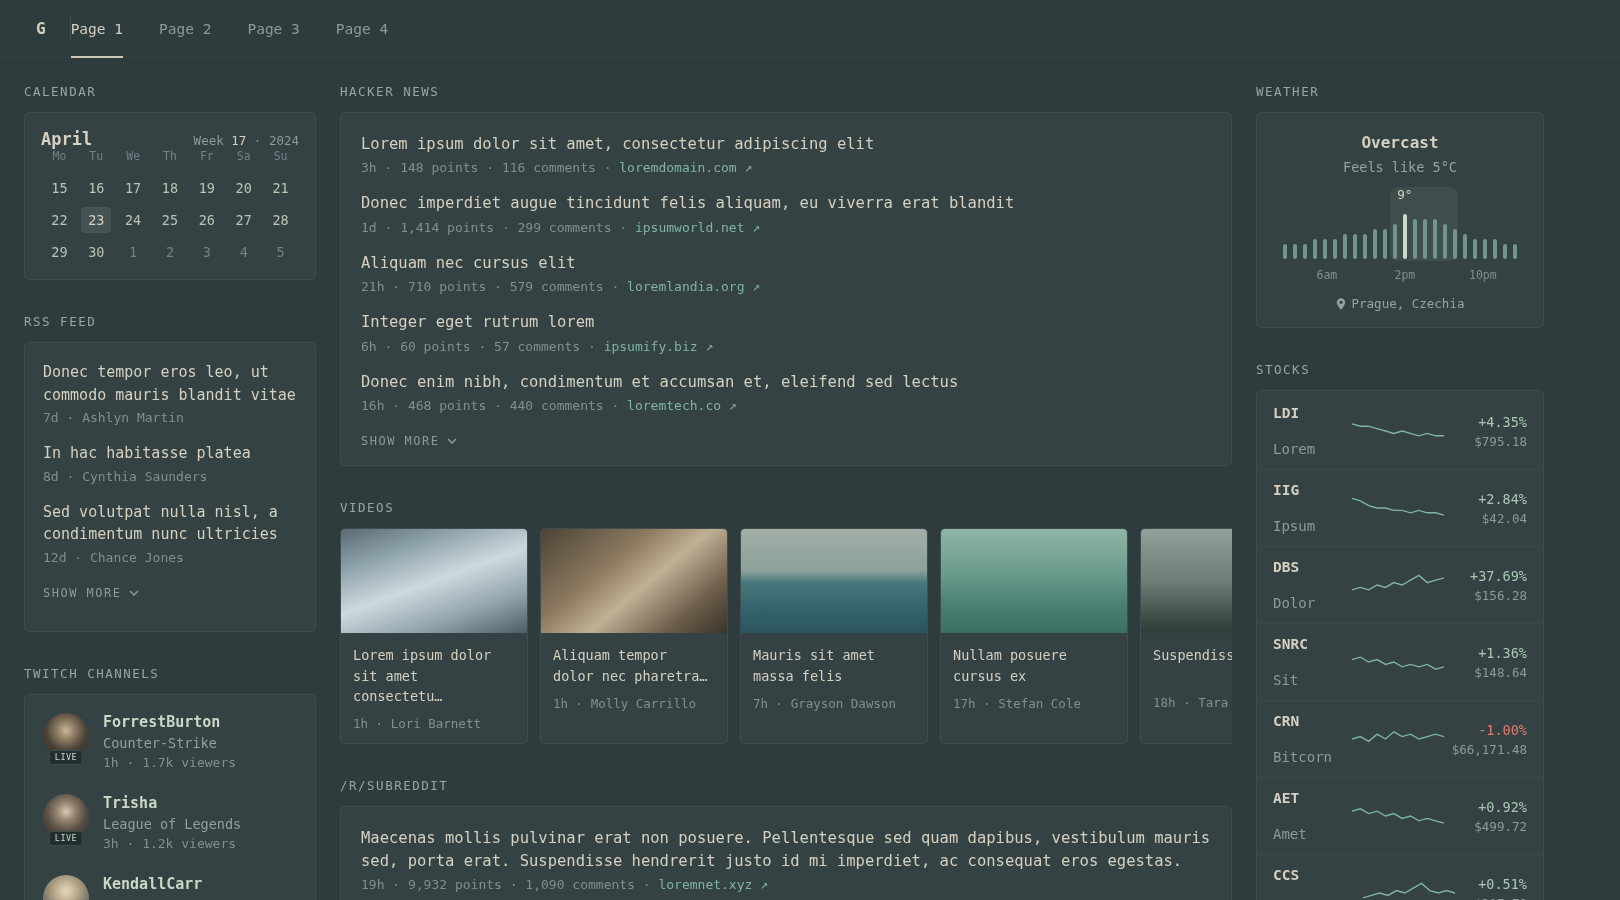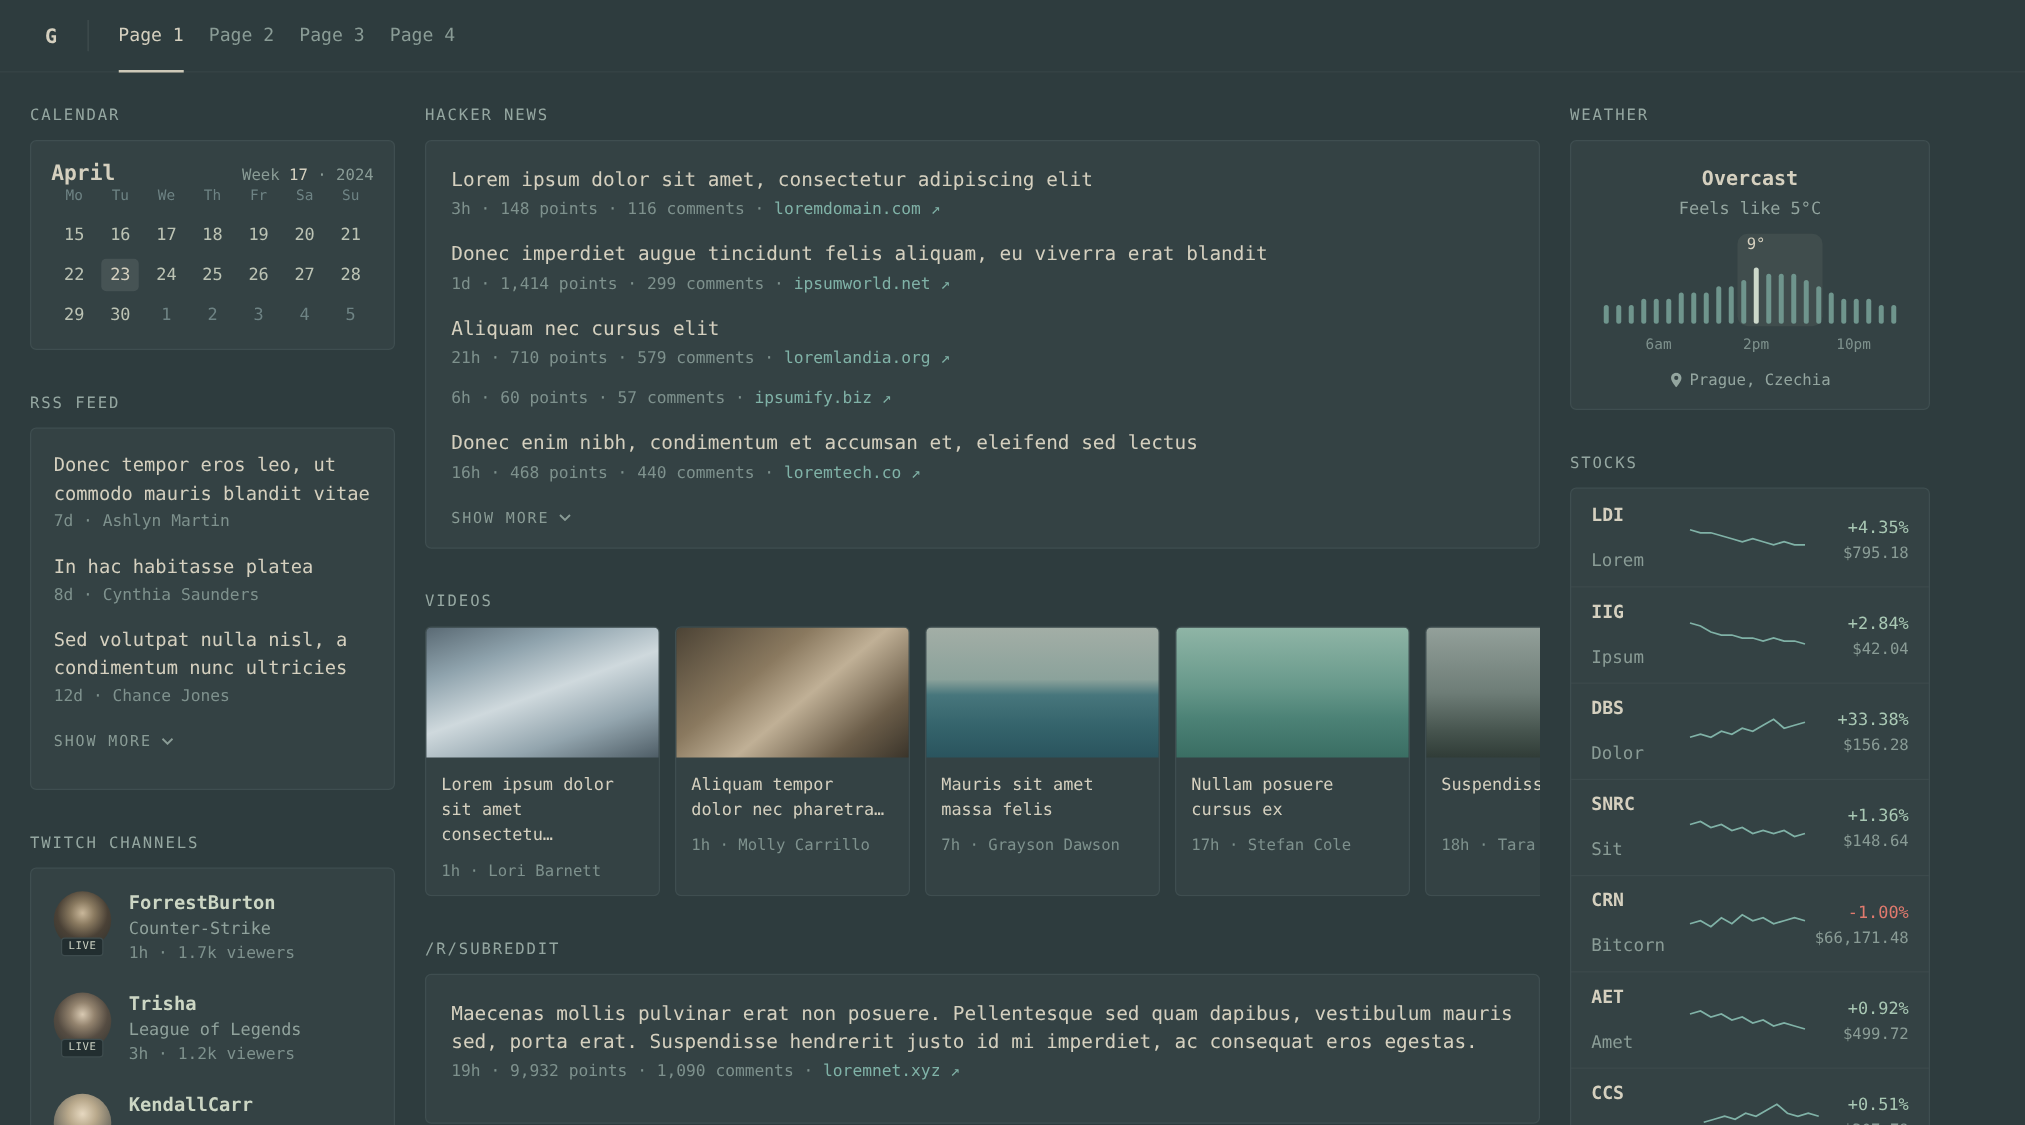--- a/index.html
+++ b/index.html
@@ -18,21 +18,21 @@
   *{margin:0;padding:0;box-sizing:border-box}
   html,body{width:1620px;height:900px;overflow:hidden;background:var(--bg);
     font-family:"DejaVu Sans Mono","Liberation Mono",monospace;color:var(--text)}
   a{text-decoration:none;color:inherit;cursor:pointer}
 
   
   .navbar{height:58px;display:flex;align-items:stretch;padding:0 24px;
     border-bottom:1px solid rgba(255,255,255,0.045)}
   .logo{display:flex;align-items:center;font-weight:bold;font-size:16px;padding:0 24px 0 12px;color:var(--text)}
   .nav-divider{width:1px;background:rgba(255,255,255,0.09);margin:16px 0}
-  .tabs{display:flex;margin-left:24px;gap:20px}
+  .tabs{display:flex;gap:36px}
   .tab{display:flex;align-items:center;font-size:14.5px;color:var(--muted);position:relative}
   .tab.active{color:var(--text)}
   .tab.active::after{content:"";position:absolute;left:0;right:0;bottom:-1px;height:2px;background:#cdc9b8}
 
   
   .main{display:grid;grid-template-columns:292px 892px 288px;column-gap:24px;
     padding:26px 0 0 24px;align-items:start}
   .section{margin-bottom:34px}
   .sec-title{font-size:12.5px;letter-spacing:1.5px;color:#95a7a1;margin-bottom:13px;font-weight:normal}
   .card{background:var(--card2);border:1px solid var(--border);border-radius:5px}
@@ -260,20 +260,21 @@
             </article>
             <article class="hn-item">
               <a class="hn-title">Donec imperdiet augue tincidunt felis aliquam, eu viverra erat blandit</a>
               <div class="hn-meta"><span>1d · 1,414 points · 299 comments · </span><a class="domain">ipsumworld.net <span class="ext">↗</span></a></div>
             </article>
             <article class="hn-item">
               <a class="hn-title">Aliquam nec cursus elit</a>
               <div class="hn-meta"><span>21h · 710 points · 579 comments · </span><a class="domain">loremlandia.org <span class="ext">↗</span></a></div>
             </article>
             <article class="hn-item">
+              <a class="hn-title">Integer eget rutrum lorem</a>
               <div class="hn-meta"><span>6h · 60 points · 57 comments · </span><a class="domain">ipsumify.biz <span class="ext">↗</span></a></div>
             </article>
             <article class="hn-item">
               <a class="hn-title">Donec enim nibh, condimentum et accumsan et, eleifend sed lectus</a>
               <div class="hn-meta"><span>16h · 468 points · 440 comments · </span><a class="domain">loremtech.co <span class="ext">↗</span></a></div>
             </article>
           </div>
         <a class="showmore">
           <span>SHOW MORE</span>
           <svg width="10" height="6" viewBox="0 0 10 6" fill="none" stroke-width="1.5">
@@ -426,21 +427,21 @@
             <div class="s-left">
               <div class="s-ticker">DBS</div>
               <div class="s-name">Dolor</div>
             </div>
             <div class="s-spark">
               <svg width="96" height="30">
                 <polyline points="2.0,19.8 10.4,17.4 18.7,19.8 27.1,15.0 35.5,17.4 43.8,12.6 52.2,15.0 60.5,10.2 68.9,5.4 77.3,12.6 85.6,10.2 94.0,7.8" fill="none" stroke="#80b2a7" stroke-width="1.4"></polyline>
               </svg>
             </div>
             <div class="s-right">
-              <div class="s-change pos">+33.38%</div>
+              <div class="s-change pos">+37.69%</div>
               <div class="s-price">$156.28</div>
             </div>
           </div>
           <div class="stock-row">
             <div class="s-left">
               <div class="s-ticker">SNRC</div>
               <div class="s-name">Sit</div>
             </div>
             <div class="s-spark">
               <svg width="96" height="30">

